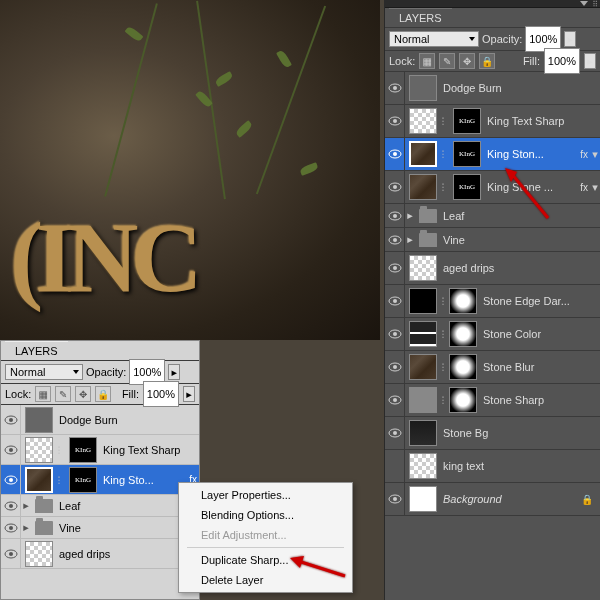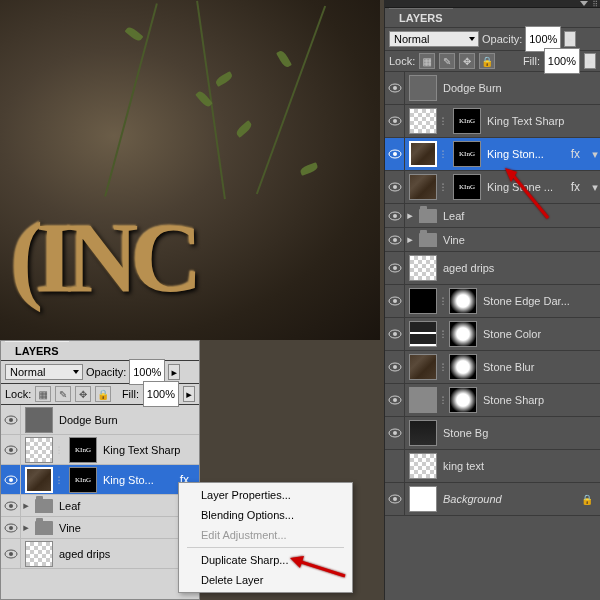--- a/index.html
+++ b/index.html
@@ -17,21 +17,21 @@
 .l4{left:235px;top:125px;transform:rotate(-40deg)}
 .l5{left:275px;top:55px;transform:rotate(60deg)}
 .l6{left:300px;top:165px;transform:rotate(-20deg)}
 
 
 .panel-right{position:absolute;right:0;top:0;width:216px;height:600px;background:#535353;border-left:1px solid #2a2a2a;z-index:10}
 .panel-topbar{height:8px;background:#2a2a2a;border-bottom:1px solid #1a1a1a;display:flex;justify-content:flex-end;padding-right:2px}
 .triangle{width:0;height:0;border-left:4px solid transparent;border-right:4px solid transparent;border-top:5px solid #aaa;margin-top:1px}
 .dots{color:#888;font-size:8px;margin-left:4px}
 .tab-row{height:20px;background:#535353;display:flex;align-items:center;padding-left:4px;border-bottom:1px solid #3a3a3a}
-.tab{padding:3px 10px;background:#535353;color:#ddd;font-weight:bold;border-top:1px solid #707070}
+.tab{padding:3px 10px;background:#535353;color:#ddd;font-weight:normal;border-top:1px solid #707070}
 .tab.active{background:#535353}
 .controls-row{height:22px;display:flex;align-items:center;padding:0 4px;gap:3px;color:#ddd}
 .dd{background:#e8e8e8;border:1px solid #888;height:16px;padding:0 14px 0 4px;color:#000;position:relative;display:inline-flex;align-items:center}
 .dd::after{content:"";position:absolute;right:3px;top:5px;border-left:3px solid transparent;border-right:3px solid transparent;border-top:4px solid #000}
 .lbl{color:#ddd}
 .num-in{width:36px;height:16px;background:#fff;border:1px solid #888;color:#000;padding:12px 3px;text-align:right;display:inline-flex;align-items:center;justify-content:flex-end}
 .arrow-btn{width:12px;height:16px;background:#e0e0e0;border:1px solid #888;display:inline-flex;align-items:center;justify-content:center}
 .lock-row{height:22px;display:flex;align-items:center;padding:0 4px;gap:4px;color:#ddd;border-bottom:1px solid #3a3a3a;border-top:1px solid #3a3a3a}
 .lock-ic{width:16px;height:16px;border:1px solid #888;background:#6a6a6a;display:inline-flex;align-items:center;justify-content:center;color:#ccc;font-size:10px}
 
@@ -47,21 +47,21 @@
 .thumb.tex{background:linear-gradient(135deg,#4a3a2a,#5a4a3a 30%,#3a2a1a 60%,#4a3a2a)}
 .thumb.gray{background:#888}
 .thumb.dark{background:linear-gradient(#1a1a1a,#2a2a2a)}
 .thumb.strip{background:linear-gradient(#222 0 40%,#fff 40% 50%,#222 50% 90%,#fff 90%)}
 .thumb.king{background:#000;color:#fff;font-size:7px;display:flex;align-items:center;justify-content:center;font-family:serif}
 .link-ic{width:8px;height:26px;display:flex;align-items:center;justify-content:center;color:#bbb;font-size:9px;margin:0 2px}
 .mask{width:28px;height:26px;border:1px solid #888;background:radial-gradient(circle,#fff 0%,#fff 35%,#000 75%)}
 .lname{color:#ddd;margin-left:6px;flex:1;font-style:normal;white-space:nowrap;overflow:hidden}
 .lname.sel{color:#fff}
 .lname.it{font-style:italic}
-.fx{color:#ddd;font-size:12px;margin-right:10px}
+.fx{color:#ddd;font-size:10px;margin-right:2px}
 .tri-d{width:10px;display:inline-flex;align-items:center;justify-content:center;color:#ccc}
 .folder{width:18px;height:14px;background:#888;border-radius:1px 1px 0 0;position:relative;margin-left:4px}
 .folder::before{content:"";position:absolute;top:-3px;left:1px;width:7px;height:3px;background:#888;border-radius:1px 1px 0 0}
 .lock-i{color:#ccc;font-size:10px;margin-right:6px}
 
 .arrow-red{position:absolute;z-index:20}
 .arrow-red svg{filter:drop-shadow(0 0 1px #600)}
 
 
 .panel-left{position:absolute;left:0;top:340px;width:200px;height:260px;background:#d4d4d4;border:1px solid #888;z-index:8}

